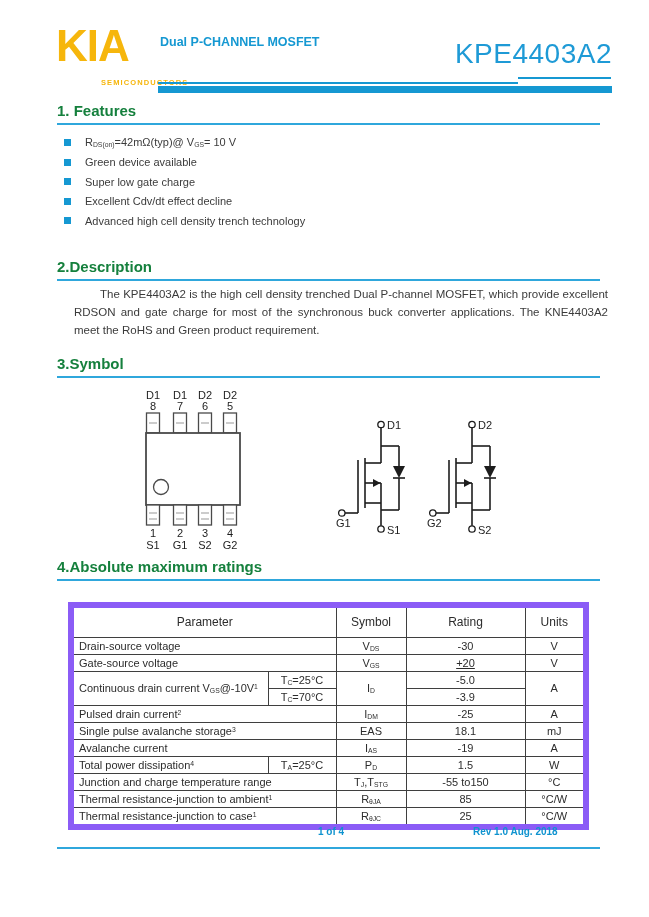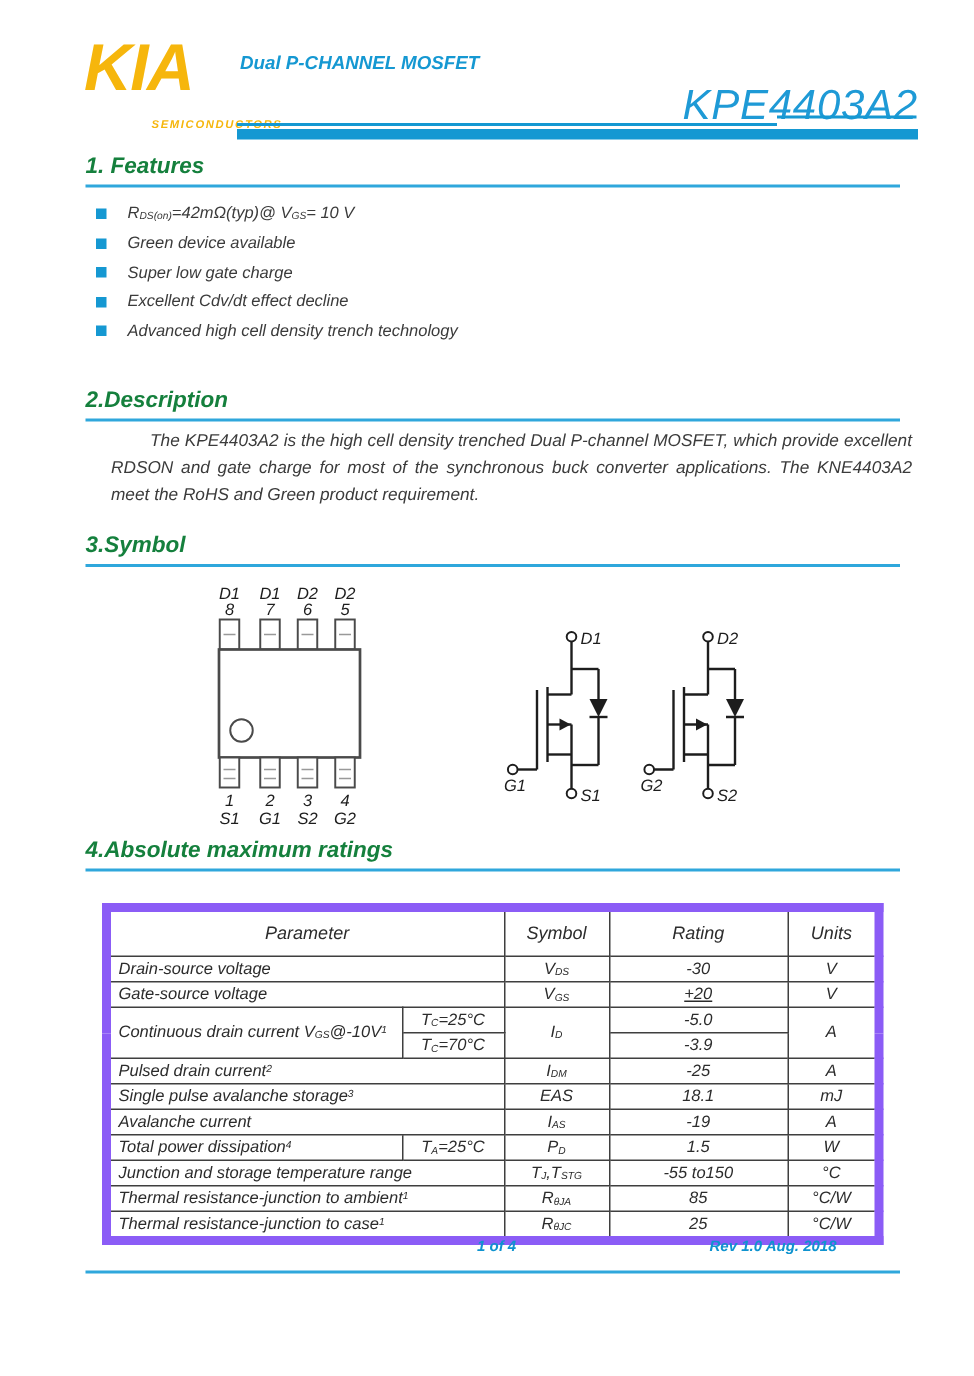--- a/index.html
+++ b/index.html
@@ -1,27 +1,27 @@
 <!DOCTYPE html>
 <html><head>
 <meta charset="utf-8">
 <style>
   html,body{margin:0;padding:0;background:#fff;}
   .page{position:relative;width:649px;height:883px;background:#ffffff;
-        font-family:"Liberation Sans",sans-serif;color:#3b3b3b;overflow:hidden;font-style:italic;}
+        font-family:"Liberation Sans",sans-serif;color:#3b3b3b;overflow:hidden;}
 
   
   .logo{position:absolute;left:56px;top:24px;color:#F6B60C;font-weight:bold;
         font-size:44px;line-height:1;letter-spacing:-1px;}
   .logo-sub{position:absolute;left:57px;top:78px;color:#F6B60C;font-weight:bold;
         font-size:7.5px;letter-spacing:1.1px;padding-left:44px;}
   .subtitle{position:absolute;left:160px;top:33px;color:#1598D2;font-weight:bold;
         font-size:12.5px;line-height:1.45;}
   .partno{position:absolute;right:37px;top:38px;color:#1E9AD6;font-size:28px;
-        font-weight:500;letter-spacing:0.5px;margin-top:16px;}
+        font-weight:500;letter-spacing:0.5px;}
   .hline{position:absolute;background:#1598D2;}
 
   
   .h{position:absolute;left:57px;color:#15803d;font-weight:bold;font-size:15px;}
   .rule{position:absolute;left:57px;width:543px;height:2px;background:#2FA7DC;}
 
   
   .features{position:absolute;left:64px;top:137px;list-style:none;margin:0;padding:0;}
   .features li{display:flex;align-items:center;margin-bottom:8.6px;font-size:11px;height:11px;}
   .bullet{display:inline-block;width:7px;height:7px;background:#1598D2;margin-right:14px;flex:0 0 auto;}
@@ -269,21 +269,21 @@
           <td class="td-c">A</td>
         </tr>
         <tr>
           <td class="td-p"><span>Total power dissipation</span><sup>4</sup></td>
           <td class="td-c"><span>T</span><sub>A</sub><span>=25°C</span></td>
           <td class="td-c"><span>P</span><sub>D</sub></td>
           <td class="td-c"><span>1.5</span></td>
           <td class="td-c">W</td>
         </tr>
         <tr>
-          <td class="td-p" colspan="2"><span>Junction and storage temperature range</span></td>
+          <td class="td-p" colspan="2"><span>Junction and charge temperature range</span></td>
           <td class="td-c"><span>T</span><sub>J</sub><span>,T</span><sub>STG</sub></td>
           <td class="td-c"><span>-55 to150</span></td>
           <td class="td-c">°C</td>
         </tr>
         <tr>
           <td class="td-p" colspan="2"><span>Thermal resistance-junction to ambient</span><sup>1</sup></td>
           <td class="td-c"><span>R</span><sub>θJA</sub></td>
           <td class="td-c"><span>85</span></td>
           <td class="td-c">°C/W</td>
         </tr>

